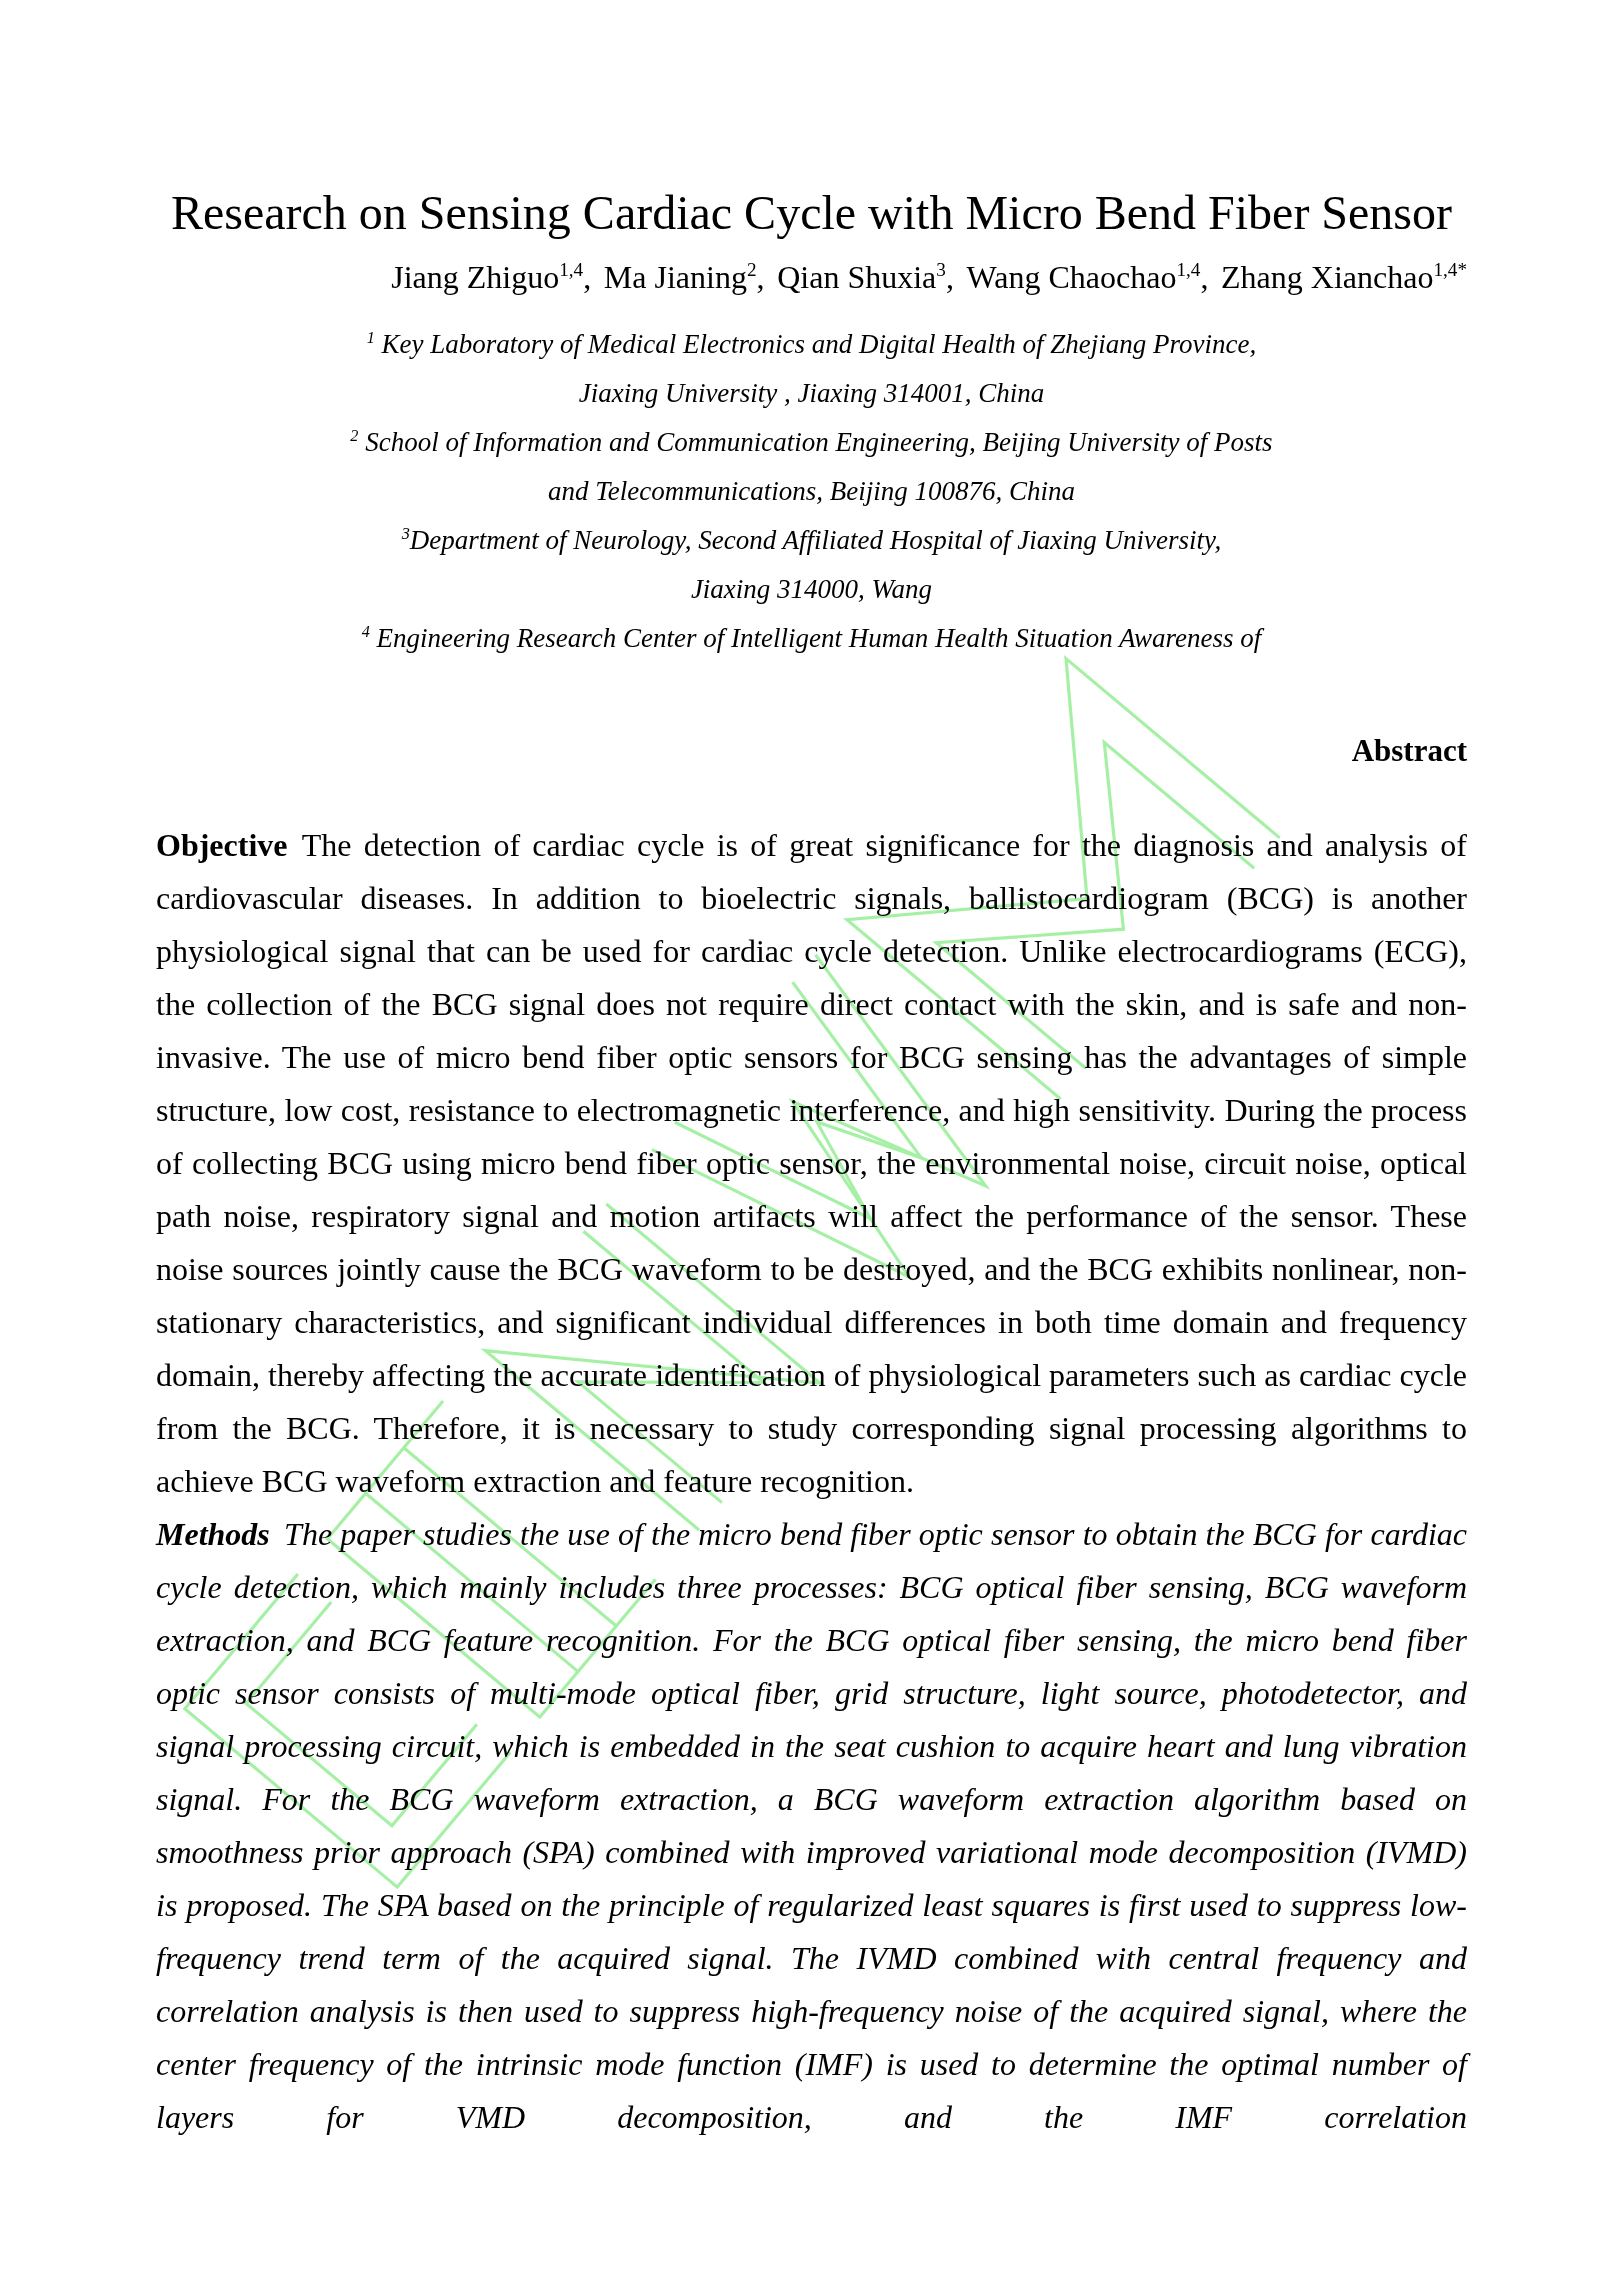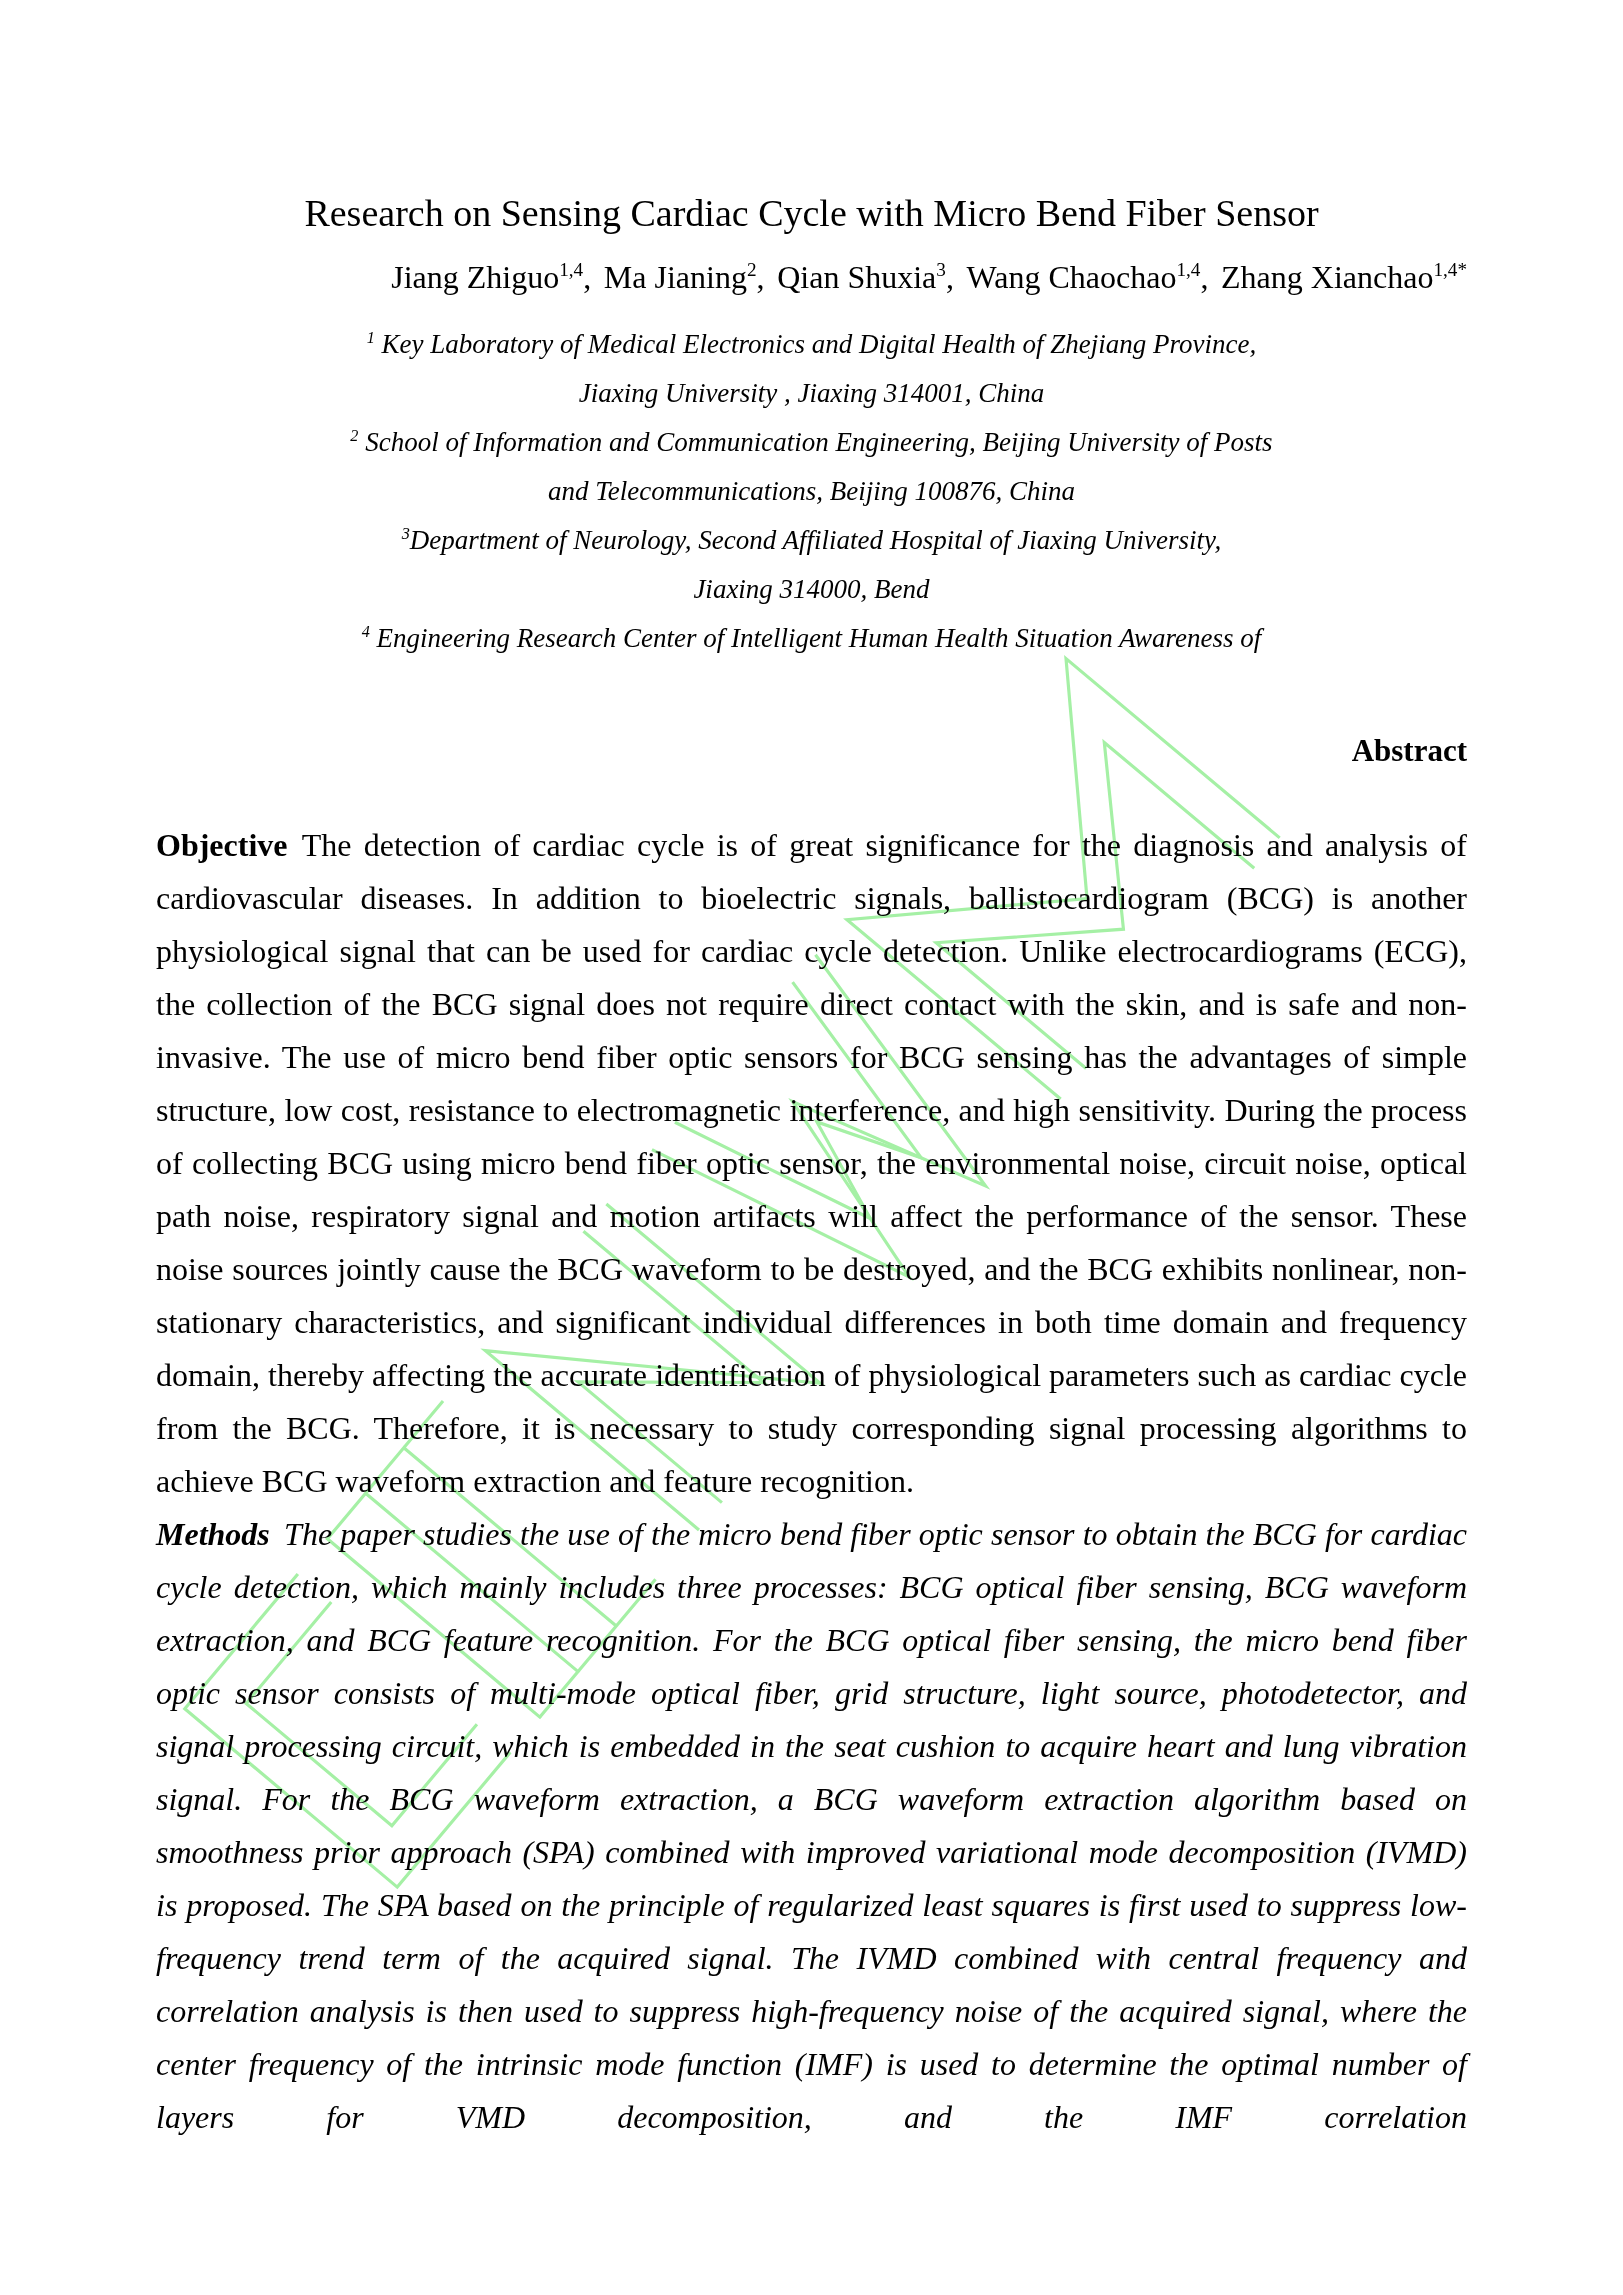--- a/index.html
+++ b/index.html
@@ -19,21 +19,21 @@
     z-index: 0;
     pointer-events: none;
   }
   .content {
     position: relative;
     z-index: 1;
     padding: 190px 156px 0 156px;
   }
   .title {
     margin: 0;
-    font-size: 38px;
+    font-size: 48px;
     line-height: 46px;
     font-weight: normal;
     text-align: center;
   }
   .authors {
     margin-top: 20.6px;
     font-size: 32px;
     line-height: 41px;
     text-align: right;
   }
@@ -100,21 +100,21 @@
     <h1 class="title">Research on Sensing Cardiac Cycle with Micro Bend Fiber Sensor</h1>
 
     <div class="authors"><span>Jiang Zhiguo</span><sup class="sup">1,4</sup><span class="author-sep">,</span><span>Ma Jianing</span><sup class="sup">2</sup><span class="author-sep">,</span><span>Qian Shuxia</span><sup class="sup">3</sup><span class="author-sep">,</span><span>Wang Chaochao</span><sup class="sup">1,4</sup><span class="author-sep">,</span><span>Zhang Xianchao</span><sup class="sup">1,4*</sup></div>
 
     <div class="affiliations">
         <div class="aff-line"><sup class="sup">1</sup> Key Laboratory of Medical Electronics and Digital Health of Zhejiang Province,</div>
         <div class="aff-line">Jiaxing University , Jiaxing 314001, China</div>
         <div class="aff-line"><sup class="sup">2</sup> School of Information and Communication Engineering, Beijing University of Posts</div>
         <div class="aff-line">and Telecommunications, Beijing 100876, China</div>
         <div class="aff-line"><sup class="sup">3</sup>Department of Neurology, Second Affiliated Hospital of Jiaxing University,</div>
-        <div class="aff-line">Jiaxing 314000, Bend</div>
+        <div class="aff-line">Jiaxing 314000, Wang</div>
         <div class="aff-line"><sup class="sup">4</sup> Engineering Research Center of Intelligent Human Health Situation Awareness of</div>
       </div>
 
     <h2 class="abstract-heading">Abstract</h2>
 
     <div class="body-text">
         <p class="para"><span class="lead">Objective</span>The detection of cardiac cycle is of great significance for the diagnosis and analysis of cardiovascular diseases. In addition to bioelectric signals, ballistocardiogram (BCG) is another physiological signal that can be used for cardiac cycle detection. Unlike electrocardiograms (ECG), the collection of the BCG signal does not require direct contact with the skin, and is safe and non-invasive. The use of micro bend fiber optic sensors for BCG sensing has the advantages of simple structure, low cost, resistance to electromagnetic interference, and high sensitivity. During the process of collecting BCG using micro bend fiber optic sensor, the environmental noise, circuit noise, optical path noise, respiratory signal and motion artifacts will affect the performance of the sensor. These noise sources jointly cause the BCG waveform to be destroyed, and the BCG exhibits nonlinear, non-stationary characteristics, and significant individual differences in both time domain and frequency domain, thereby affecting the accurate identification of physiological parameters such as cardiac cycle from the BCG. Therefore, it is necessary to study corresponding signal processing algorithms to achieve BCG waveform extraction and feature recognition.</p>
         <p class="para justify-last"><span class="lead">Methods</span>The paper studies the use of the micro bend fiber optic sensor to obtain the BCG for cardiac cycle detection, which mainly includes three processes: BCG optical fiber sensing, BCG waveform extraction, and BCG feature recognition. For the BCG optical fiber sensing, the micro bend fiber optic sensor consists of multi-mode optical fiber, grid structure, light source, photodetector, and signal processing circuit, which is embedded in the seat cushion to acquire heart and lung vibration signal. For the BCG waveform extraction, a BCG waveform extraction algorithm based on smoothness prior approach (SPA) combined with improved variational mode decomposition (IVMD) is proposed. The SPA based on the principle of regularized least squares is first used to suppress low-frequency trend term of the acquired signal. The IVMD combined with central frequency and correlation analysis is then used to suppress high-frequency noise of the acquired signal, where the center frequency of the intrinsic mode function (IMF) is used to determine the optimal number of layers for VMD decomposition, and the IMF correlation</p>
       </div>
 

